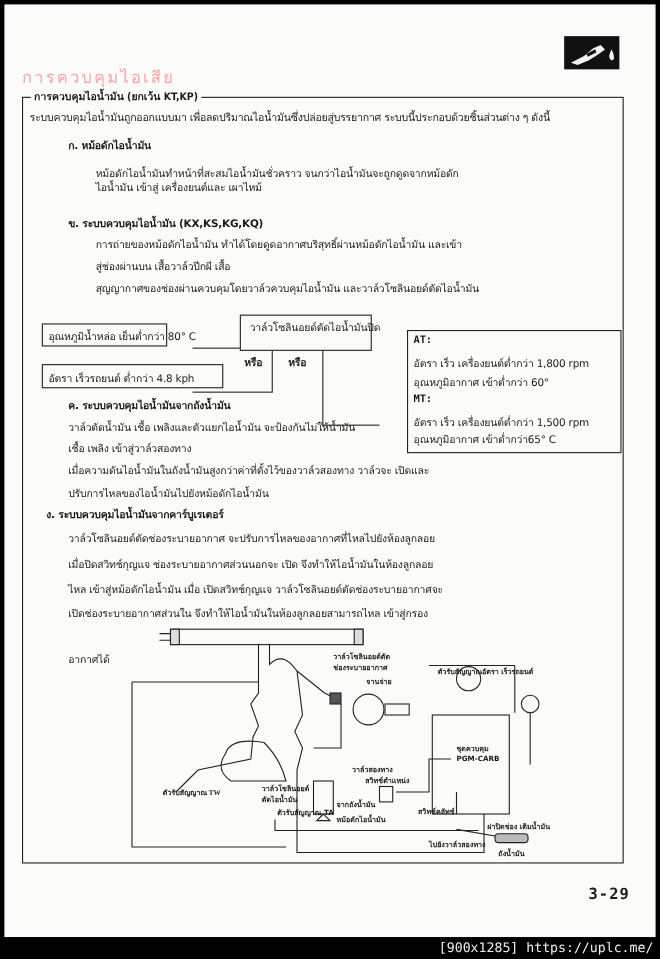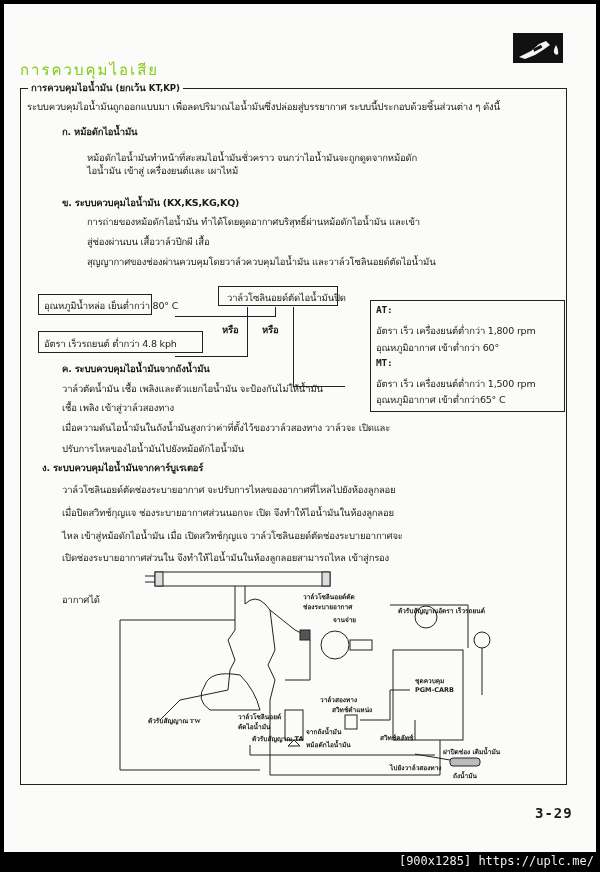--- a/index.html
+++ b/index.html
@@ -1,18 +1,18 @@
 <!DOCTYPE html>
 <html><head>
 <meta charset="utf-8">
 <style>
   html,body{margin:0;padding:0;}
   body{width:600px;height:872px;background:#000;position:relative;overflow:hidden;font-family:"DejaVu Sans",sans-serif;color:#1a1a1a;}
   .page{position:absolute;left:4px;top:4px;width:592px;height:848px;background:#fbfbf9;}
-  .title{position:absolute;left:20px;top:58px;font-size:15px;letter-spacing:2px;font-weight:normal;color:#84cc16;}
+  .title{position:absolute;left:20px;top:58px;font-size:15px;letter-spacing:2px;font-weight:normal;color:#fca5a5;}
   .logo{position:absolute;left:513px;top:33px;width:50px;height:30px;background:#111;}
   .frame{position:absolute;left:20px;top:88px;width:547px;height:697px;border:1.4px solid #222;box-sizing:border-box;}
   .frame-legend{position:absolute;left:28px;top:80px;background:#fbfbf9;padding:0 3px;font-size:9.5px;font-weight:bold;font-family:"DejaVu Sans Condensed","DejaVu Sans",sans-serif;}
   .t{position:absolute;font-size:9.5px;white-space:nowrap;font-family:"DejaVu Sans",sans-serif;letter-spacing:-0.2px;}
   .b{font-weight:bold;}
   .mono{font-family:"DejaVu Sans Mono",monospace;}
   .box{position:absolute;border:1.3px solid #222;box-sizing:border-box;background:#fbfbf9;}
   .line{position:absolute;background:#222;}
   .pagenum{position:absolute;left:535px;top:805px;font-size:14px;font-weight:bold;font-family:"DejaVu Sans Mono",monospace;letter-spacing:1px;}
   .footer{position:absolute;left:0;top:852px;width:600px;height:20px;background:#000;}
@@ -50,21 +50,21 @@
 <div class="t" style="left:87px;top:234px;">สู่ช่องผ่านบน เสื้อวาล์วปีกผี เสื้อ</div>
 <div class="t" style="left:87px;top:254px;">สุญญากาศของช่องผ่านควบคุมโดยวาล์วควบคุมไอน้ำมัน  และวาล์วโซลินอยด์ตัดไอน้ำมัน</div>
 
 <div class="line" style="left:275px;top:307px;width:1.3px;height:9px;"></div>
 <div class="line" style="left:175px;top:316px;width:101px;height:1.3px;"></div>
 <div class="line" style="left:247px;top:307px;width:1.3px;height:49px;"></div>
 <div class="line" style="left:175px;top:356px;width:73px;height:1.3px;"></div>
 <div class="line" style="left:293px;top:307px;width:1.3px;height:80px;"></div>
 <div class="line" style="left:293px;top:386px;width:52px;height:1.3px;"></div>
 
-<div class="box" style="left:218px;top:286px;width:120px;height:20px;">
+<div class="box" style="left:218px;top:286px;width:120px;height:33px;">
   <div class="t" style="left:8px;top:3px;">วาล์วโซลินอยด์ตัดไอน้ำมันปิด</div>
 </div>
 <div class="box" style="left:38px;top:294px;width:114px;height:21px;">
   <div class="t" style="left:5px;top:3px;">อุณหภูมิน้ำหล่อ เย็นต่ำกว่า  80° C</div>
 </div>
 <div class="box" style="left:38px;top:331px;width:165px;height:22px;">
   <div class="t" style="left:5px;top:4px;">อัตรา เร็วรถยนต์ ต่ำกว่า  4.8  kph</div>
 </div>
 <div class="t b" style="left:222px;top:322px;">หรือ</div>
 <div class="t b" style="left:262px;top:322px;">หรือ</div>

